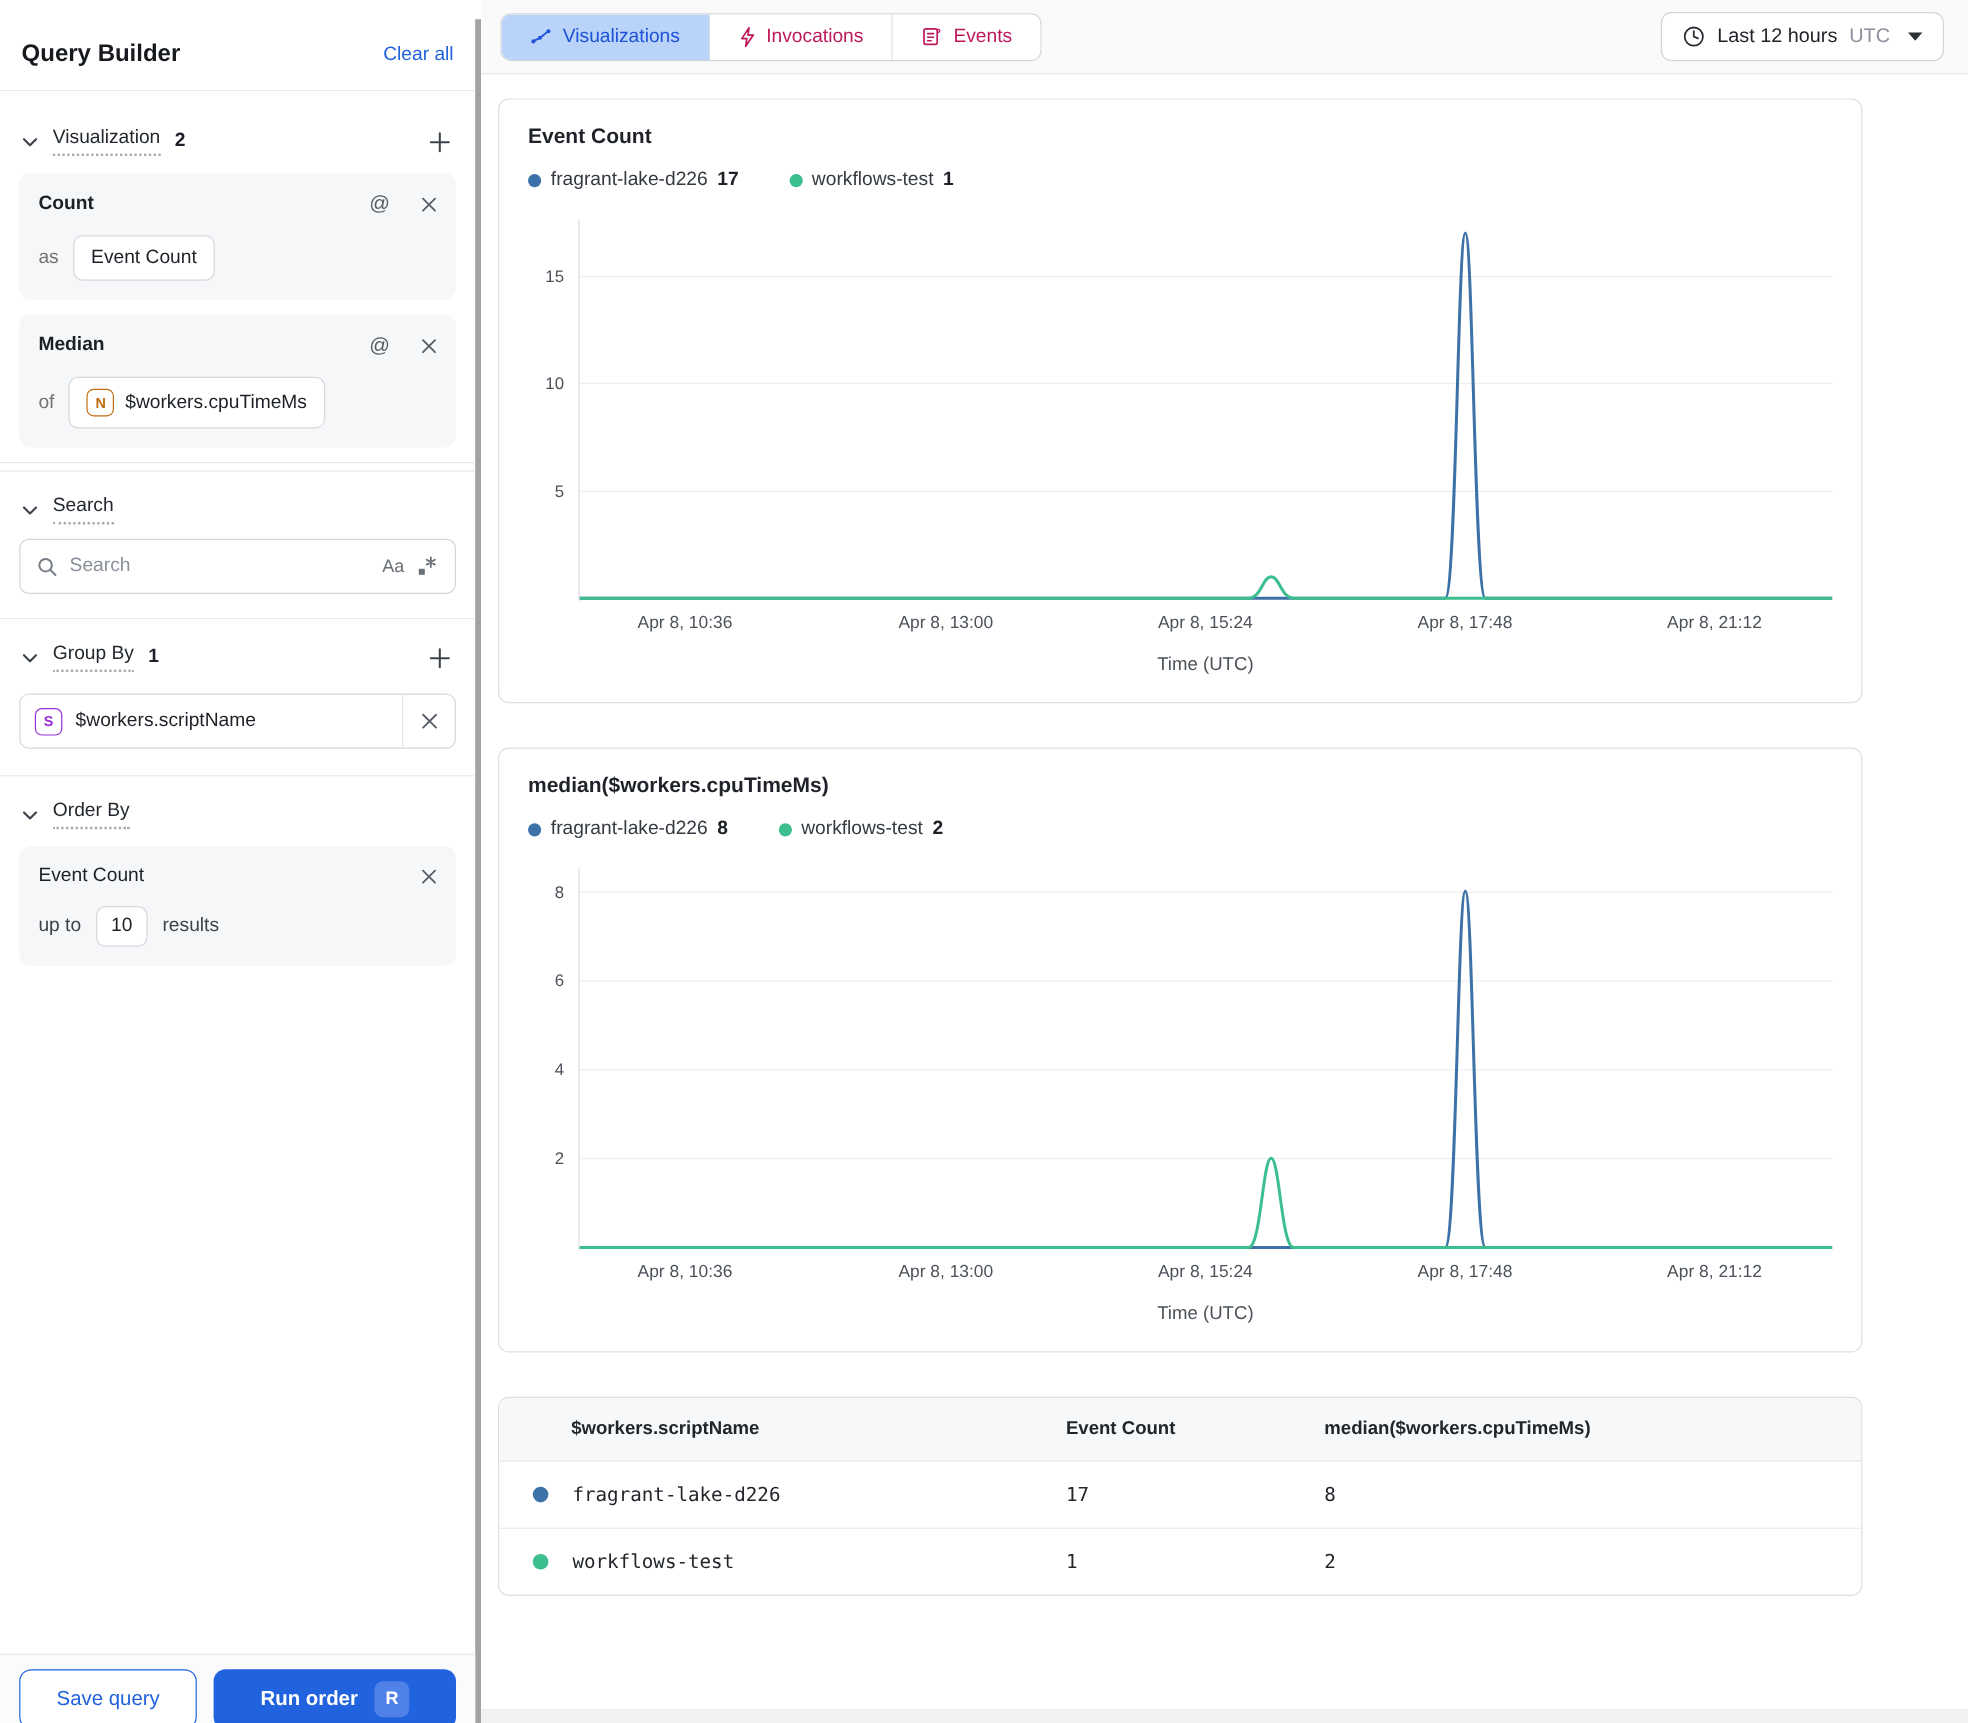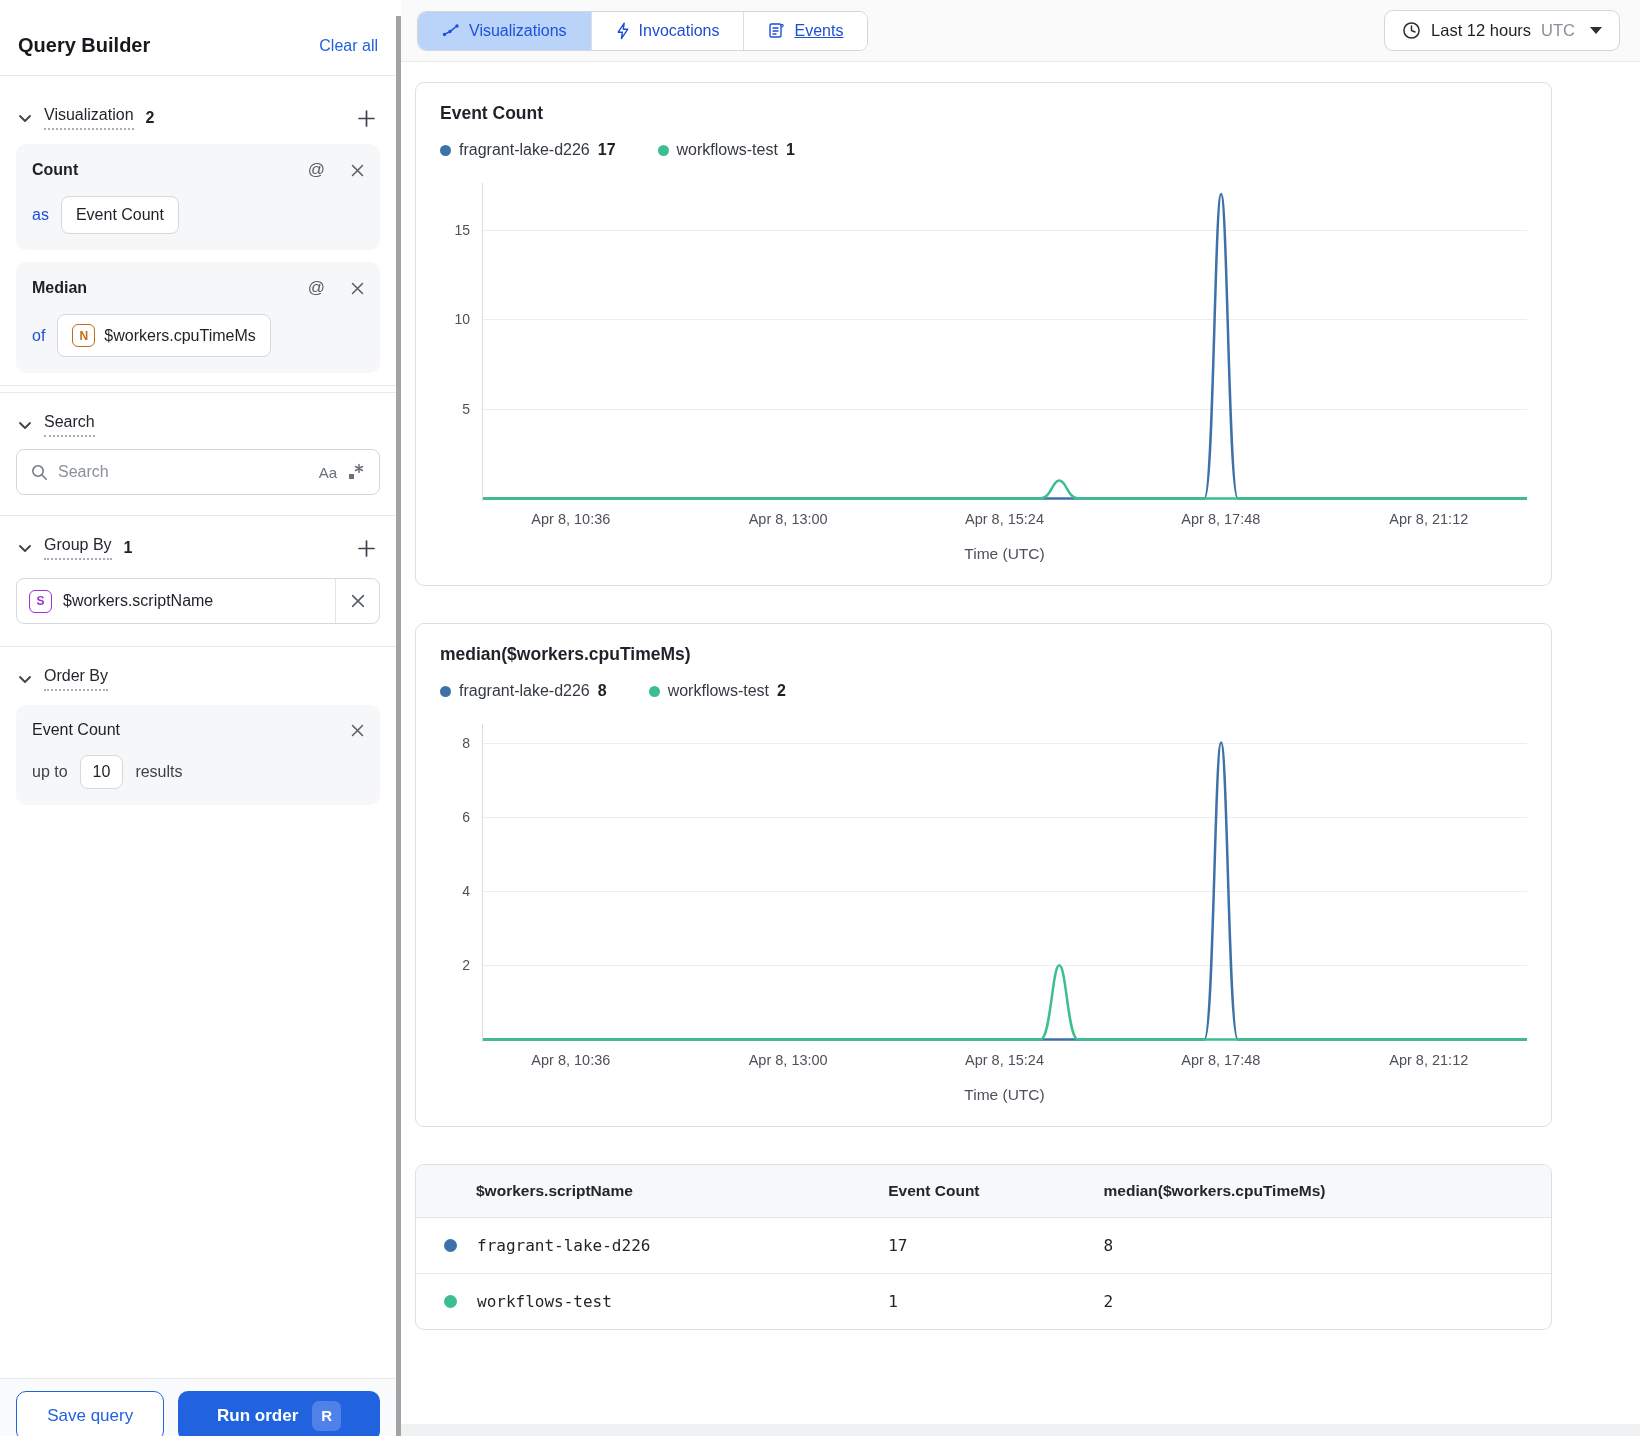--- a/index.html
+++ b/index.html
@@ -25,21 +25,21 @@
   .sec-plus { margin-left:auto; color:#3c434b; display:inline-flex; cursor:pointer; padding:2px; }
 
   .card { background:#f6f7f8; border-radius:10px; padding:16px; margin-bottom:12px; }
   .card-head { display:flex; align-items:center; }
   .card-title { font-size:16px; font-weight:700; color:#1c2127; }
   .card-icons { margin-left:auto; display:flex; align-items:center; gap:26px; }
   .icon-btn { background:none; border:none; color:#565d66; display:inline-flex;
     align-items:center; cursor:pointer; font-family:inherit; }
   .at-glyph { font-size:17px; color:#565d66; }
   .card-line { display:flex; align-items:center; margin-top:16px; gap:12px; }
-  .muted-word { font-size:16px; color:#1d4ed8; }
+  .muted-word { font-size:16px; color:#737373; }
   .chip { background:#fff; border:1px solid #d5d8dd; border-radius:8px; padding:9px 14px;
     font-size:16px; color:#1d2127; display:inline-flex; align-items:center; gap:9px; cursor:pointer; }
   .chip-sm { padding:7px 12px; }
   .badge-letter { width:23px; height:23px; border-radius:6px; display:inline-flex;
     align-items:center; justify-content:center; font-size:12px; font-weight:700; }
   .badge-orange { border:1.6px solid #c06d12; color:#c06d12; }
   .badge-purple { border:1.6px solid #9a33d6; color:#9a33d6; }
 
   .divider { height:1px; background:#e9eaed; margin:6px -16px 0 -16px; }
 
@@ -69,23 +69,23 @@
   .kbd-badge { background:#5081e8; color:#fff; border-radius:7px; width:29px; height:30px;
     display:inline-flex; align-items:center; justify-content:center; font-size:15px; font-weight:600; }
 
   
   .main { flex:1; position:relative; background:#fff; }
   .main-header { height:62px; background:#fafafb; border-bottom:1px solid #e7e9ec;
     display:flex; align-items:center; padding:0 20px 0 16px;gap:12px; }
   .tab-group { display:flex; align-items:stretch; height:40px; background:#fff;
     border:1px solid #d3d6da; border-radius:9px; overflow:hidden; }
   .tab { display:flex; align-items:center; gap:9px; padding:0 24px; font-size:16px;
-    color:#1d4ed8; cursor:pointer; border-right:1px solid #dcdee1; background:#fff;
+    color:#be185d; cursor:pointer; border-right:1px solid #dcdee1; background:#fff;
     border-top:none; border-bottom:none; border-left:none; font-family:inherit; }
-  .tab:last-child { border-right:none;text-decoration:underline; }
+  .tab:last-child { border-right:none; }
   .tab.active { background:#bad3f8; color:#1d51d8; font-weight:500; border-radius:8px 0 0 8px; }
   .time-select { margin-left:auto; display:flex; align-items:center; gap:10px; height:41px;
     border:1px solid #d3d6da; border-radius:9px; background:#fff; padding:0 17px; cursor:pointer;
     font-family:inherit; font-size:16.5px; }
   .time-label { color:#1d2126; font-weight:500; }
   .time-tz { color:#8a9099; }
   .caret-down { width:0; height:0; border-left:6px solid transparent; border-right:6px solid transparent;
     border-top:7px solid #2a2f36; margin-left:5px; }
 
   .main-body { padding:20px 88px 0 14px; }

